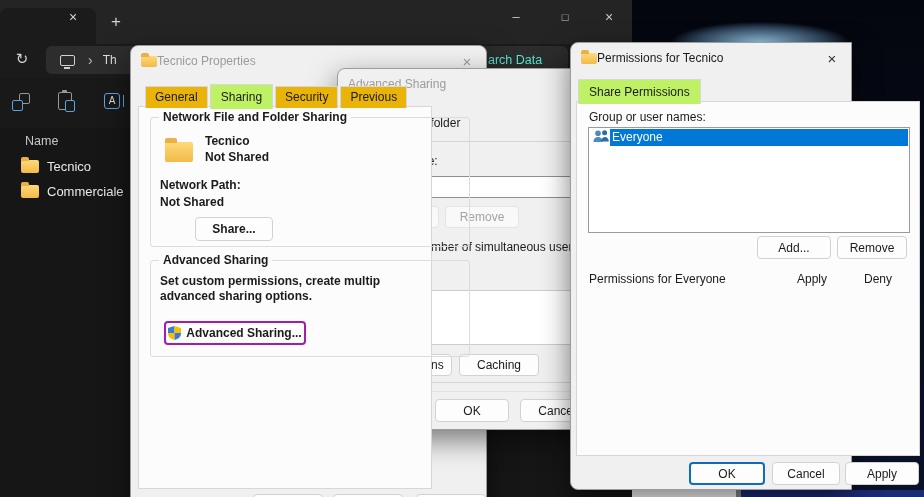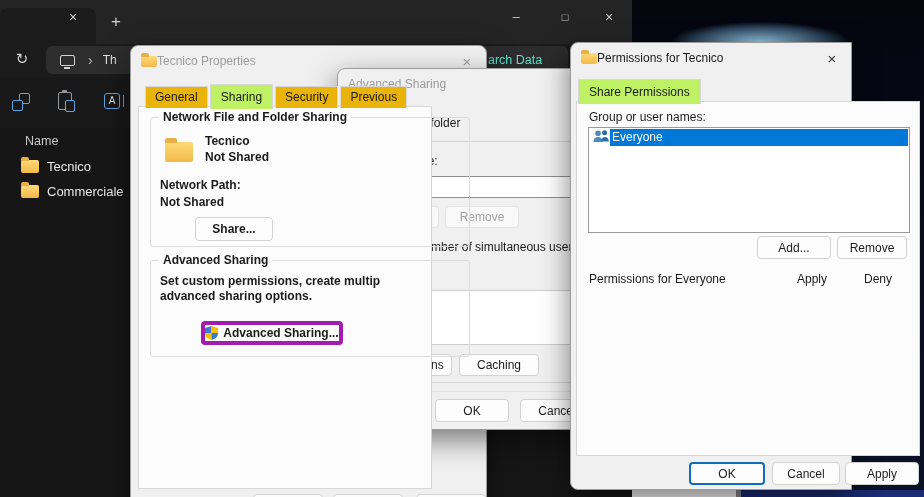--- a/index.html
+++ b/index.html
@@ -69,21 +69,21 @@
   .ctab.active { background:#bef264; padding:5px 10px 5px; margin-bottom:-1px; }
   .tabpage { position:absolute; background:#fcfcfc; border:1px solid #d7d7d7; z-index:2; }
 
   .groupbox { position:absolute; border:1px solid #dcdcdc; border-radius:3px; }
   .gb-label { position:absolute; top:-8px; left:8px; background:#fcfcfc; padding:0 4px; white-space:nowrap; }
   .gb-label.on-gray { background:#f0f0f0; }
 
   .btn { position:absolute; background:#fdfdfd; border:1px solid #d2d2d2; border-radius:4px; font-size:12px;
          text-align:center; color:#1b1b1b; display:flex; align-items:center; justify-content:center; gap:5px; }
   .btn.primary { border:2px solid #0f6cbd; }
-  .btn.accent1 { border:4px solid #a21caf;margin-left:37px; }
+  .btn.accent1 { border:2px solid #a21caf; }
   .btn.disabled { background:#f9f9f9; border-color:#e4e4e4; color:#a2a2a2; }
 
   .cb { position:absolute; width:14px; height:14px; border-radius:3px; }
   .cb.checked { background:#0067c0; }
   .cb.checked::after { content:"\2713"; color:#fff; font-size:10px; line-height:14px; display:block; text-align:center; }
   .cb.un { background:#fff; border:1px solid #8d8d8d; }
 
   .txt { position:absolute; white-space:nowrap; }
 
   .input { position:absolute; background:#fff; border:1px solid #8f8f8f; border-radius:2px; font-size:12px;

